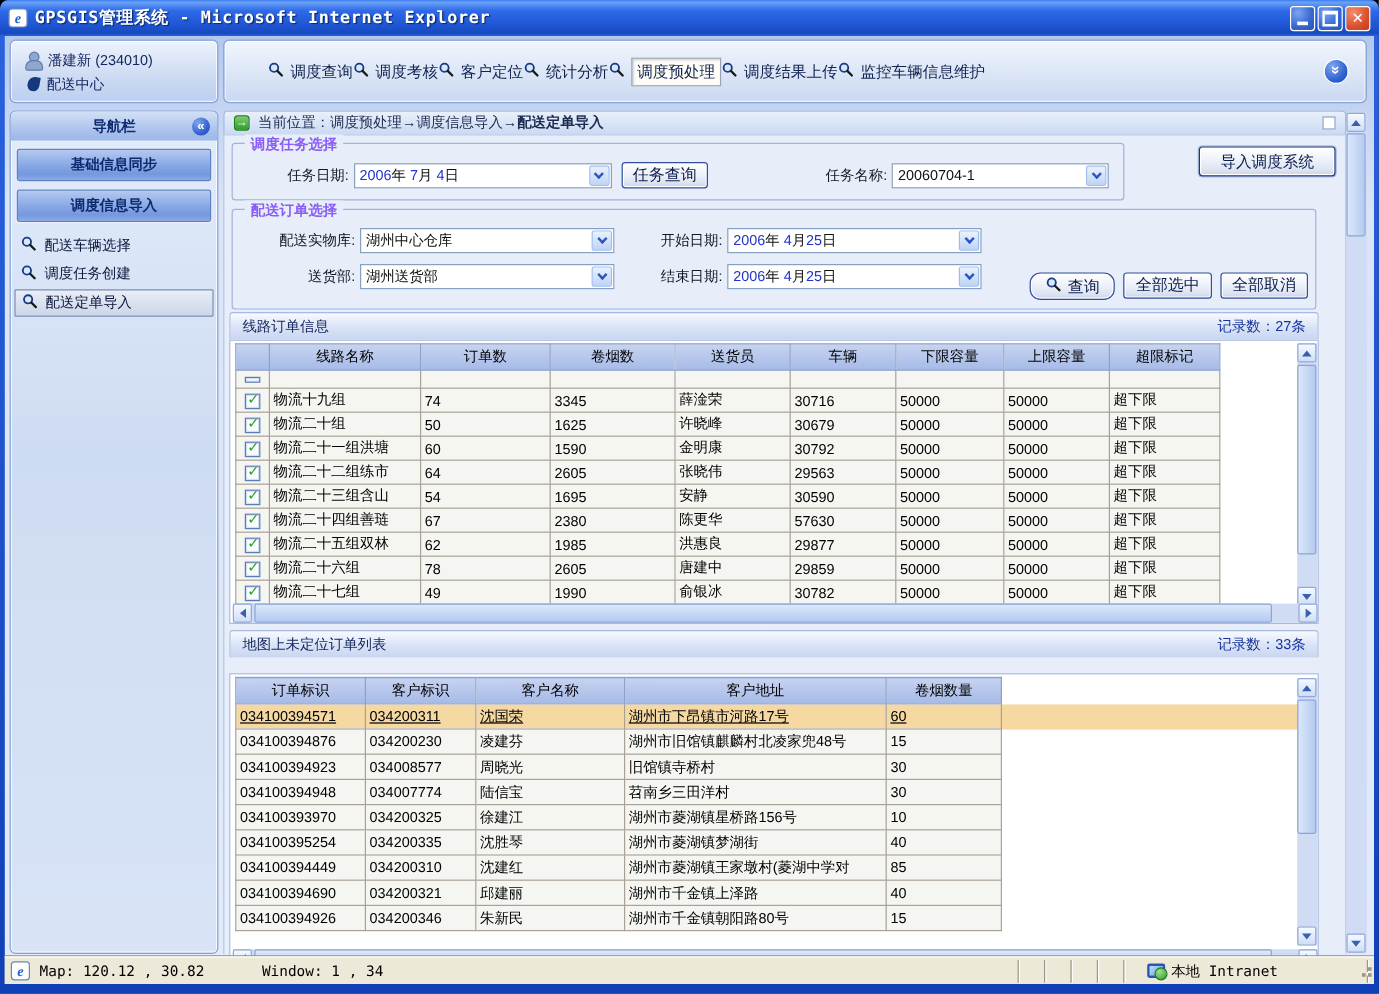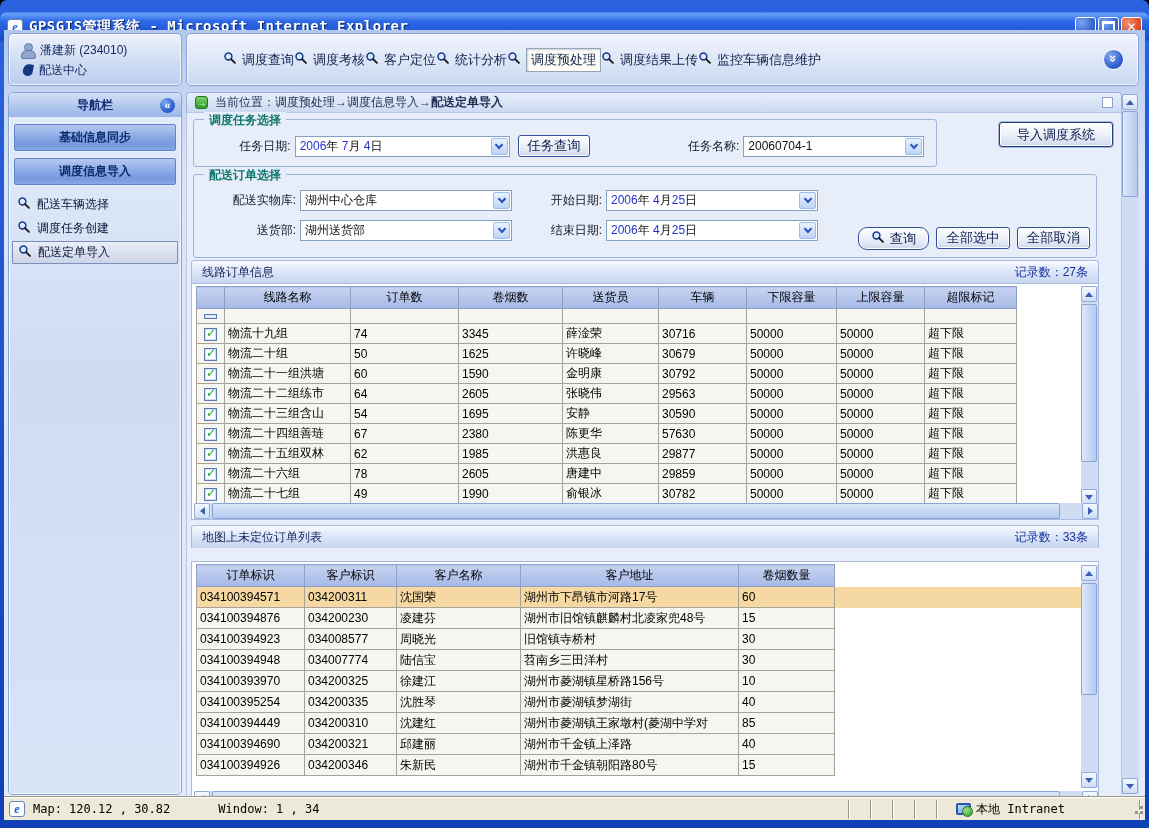--- a/index.html
+++ b/index.html
@@ -2,21 +2,21 @@
 <html><head>
 <meta charset="utf-8">
 <style>
   *{margin:0;padding:0;box-sizing:border-box;}
   html,body{width:1149px;height:828px;}
   body{font-family:"Liberation Sans","DejaVu Sans",sans-serif;font-size:12px;color:#000;background:#000;}
   .window{position:absolute;left:0;top:0;width:1149px;height:828px;background:linear-gradient(180deg,#2a62e0,#1040b8);border-radius:7px 7px 0 0;overflow:hidden;}
 
   
   .titlebar{position:absolute;left:0;top:0;width:1149px;height:30px;display:flex;align-items:center;padding:0 7px;
-    background:linear-gradient(180deg,#3a7df0 0%,#6ba1f7 6%,#2e6ae8 30%,#1f55d4 70%,#164abe 92%,#2a62e0 100%);border-radius:7px 7px 0 0;margin-top:12px;}
+    background:linear-gradient(180deg,#3a7df0 0%,#6ba1f7 6%,#2e6ae8 30%,#1f55d4 70%,#164abe 92%,#2a62e0 100%);border-radius:7px 7px 0 0;}
   .ie-ico{width:16px;height:16px;background:#fdfdfd;border:1px solid #6b86b8;border-radius:3px;display:flex;align-items:center;justify-content:center;flex:0 0 auto;}
   .ie-ico::before{content:"e";font:italic bold 12px "Liberation Serif",serif;color:#1c62d8;line-height:1;}
   .title-text{color:#fff;font-weight:bold;font-size:14px;margin-left:6px;text-shadow:1px 1px 1px #0a2560;letter-spacing:.5px;flex:1;white-space:nowrap;overflow:hidden;font-family:"DejaVu Sans Mono","Liberation Sans",monospace;}
   .win-btns{display:flex;gap:2px;}
   .wbtn{width:21px;height:21px;border:1px solid #fff;border-radius:3px;display:flex;align-items:center;justify-content:center;color:#fff;font-weight:bold;
     background:radial-gradient(circle at 30% 25%,#7ba4f2,#3566d0 60%,#2a55b8);}
   .wbtn.close{background:radial-gradient(circle at 30% 25%,#f09070,#dd4f2b 60%,#c23a18);}
   .wbtn.min::before{content:"";width:9px;height:3px;background:#fff;margin-top:9px;}
   .wbtn.max::before{content:"";width:9px;height:8px;border:2px solid #fff;border-top-width:3px;}
   .wbtn.close::before{content:"\2715";font-size:12px;}
@@ -60,21 +60,21 @@
     background:linear-gradient(180deg,#e9f0fb,#cbd9f2);display:flex;align-items:center;gap:7px;padding:0 8px;color:#1c2c50;}
   .bc-arrow{width:13px;height:13px;border-radius:3px;background:linear-gradient(180deg,#7cd06c,#2f9b2f);border:1px solid #1f7a1f;color:#fff;display:flex;align-items:center;justify-content:center;flex:0 0 auto;}
   .bc-arrow::before{content:"\2192";font-size:10px;font-weight:bold;}
   .bc-current{font-weight:bold;}
   .panel-box-btn{margin-left:auto;width:11px;height:11px;background:#fff;border:1px solid #8aa0c8;}
 
   .content{position:absolute;left:0;top:21px;width:936px;height:682px;background:#e7eefa;border-left:1px solid #b5c6e6;border-right:1px solid #b5c6e6;}
 
   
   .fs{position:absolute;border:1px solid #9fb4da;border-radius:3px;}
-  .fs>.legend{position:absolute;top:-8px;left:10px;background:#e7eefa;padding:0 5px;color:#0f766e;font-weight:bold;}
+  .fs>.legend{position:absolute;top:-8px;left:10px;background:#e7eefa;padding:0 5px;color:#8b5cf6;font-weight:bold;}
   .fs-task{left:6px;top:6px;width:744px;height:48px;}
   .fs-order{left:6px;top:61px;width:904px;height:84px;}
   .frow{position:absolute;display:flex;align-items:center;}
   .flabel{text-align:right;color:#101828;white-space:nowrap;}
 
   
   .combo{height:21px;background:#fff;border:1px solid #86a0c0;display:flex;align-items:center;cursor:pointer;}
   .combo .val{flex:1;padding:0 4px;white-space:nowrap;overflow:hidden;color:#101010;}
   .combo .val .num{color:#2233cc;}
   .combo .drop{width:17px;height:17px;margin-right:1px;border:1px solid #9ebcf2;border-radius:2px;background:linear-gradient(180deg,#e9f2fe,#bed4f5);display:flex;align-items:center;justify-content:center;flex:0 0 auto;}
@@ -98,21 +98,21 @@
   .tzone-geo{left:4px;top:448px;width:908px;height:247px;}
   .tzone{position:absolute;background:#fff;border:1px solid #a8bade;}
 
   table.grid{border-collapse:collapse;table-layout:fixed;width:884px;position:absolute;left:4px;top:2px;}
   .grid th{background:linear-gradient(180deg,#c6d3f0,#a6bae7);border:1px solid #8fa0c8;height:22px;font-weight:normal;color:#000;overflow:hidden;white-space:nowrap;}
   .grid td{border:1px solid #a9a195;height:20px;padding:0 3px;background:#f5f5f1;white-space:nowrap;overflow:hidden;}
   .grid-geo td{height:21px;}
   .grid tr.sliver td{height:6px;padding:0;}
   .grid th.filler,.grid td.filler{background:#fff;border-top:none;border-right:none;border-bottom:none;border-left:1px solid #a9a195;}
   .grid th.filler{border:none;background:#fff;}
-  .grid tr.sel td{background:#f6d8a2;}
+  .grid tr.sel td{background:#f6d8a2;text-decoration:underline;}
   .cbcell{text-align:center;padding:0;}
   .xpcb{display:inline-block;width:13px;height:13px;background:#fff;border:1px solid #5a7ab2;box-shadow:inset 0 0 0 1px #cfe0f2;position:relative;vertical-align:middle;cursor:pointer;}
   .xpcb::before{content:"\2713";position:absolute;left:1px;top:-2px;color:#1da12a;font-size:12px;font-weight:bold;line-height:13px;}
   .xpcb.part{height:5px;overflow:hidden;}
   .xpcb.part::before{content:"";}
 
   
   .sb{position:absolute;background:#cfdcf4;}
   .sb-v{width:17px;}
   .sb-h{height:16px;}

